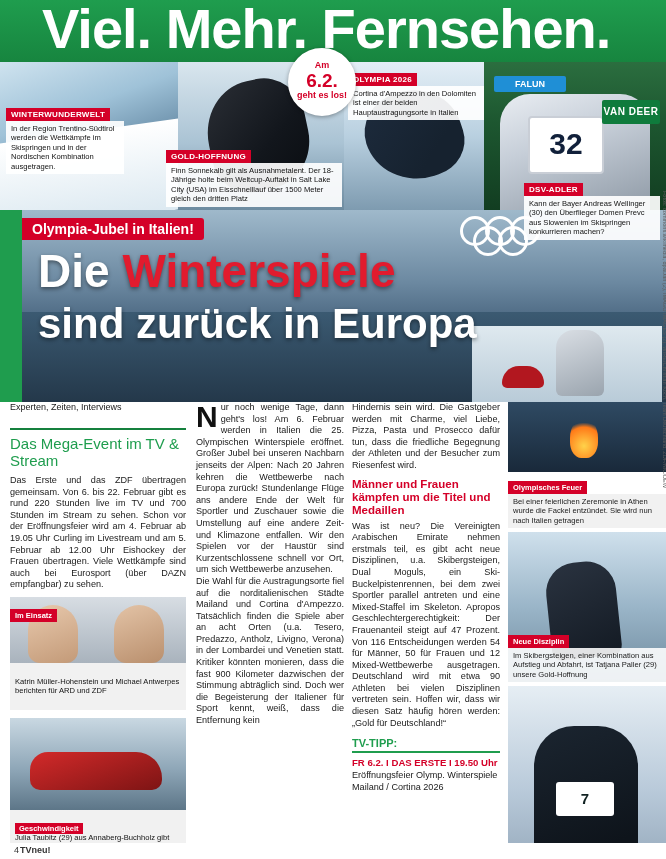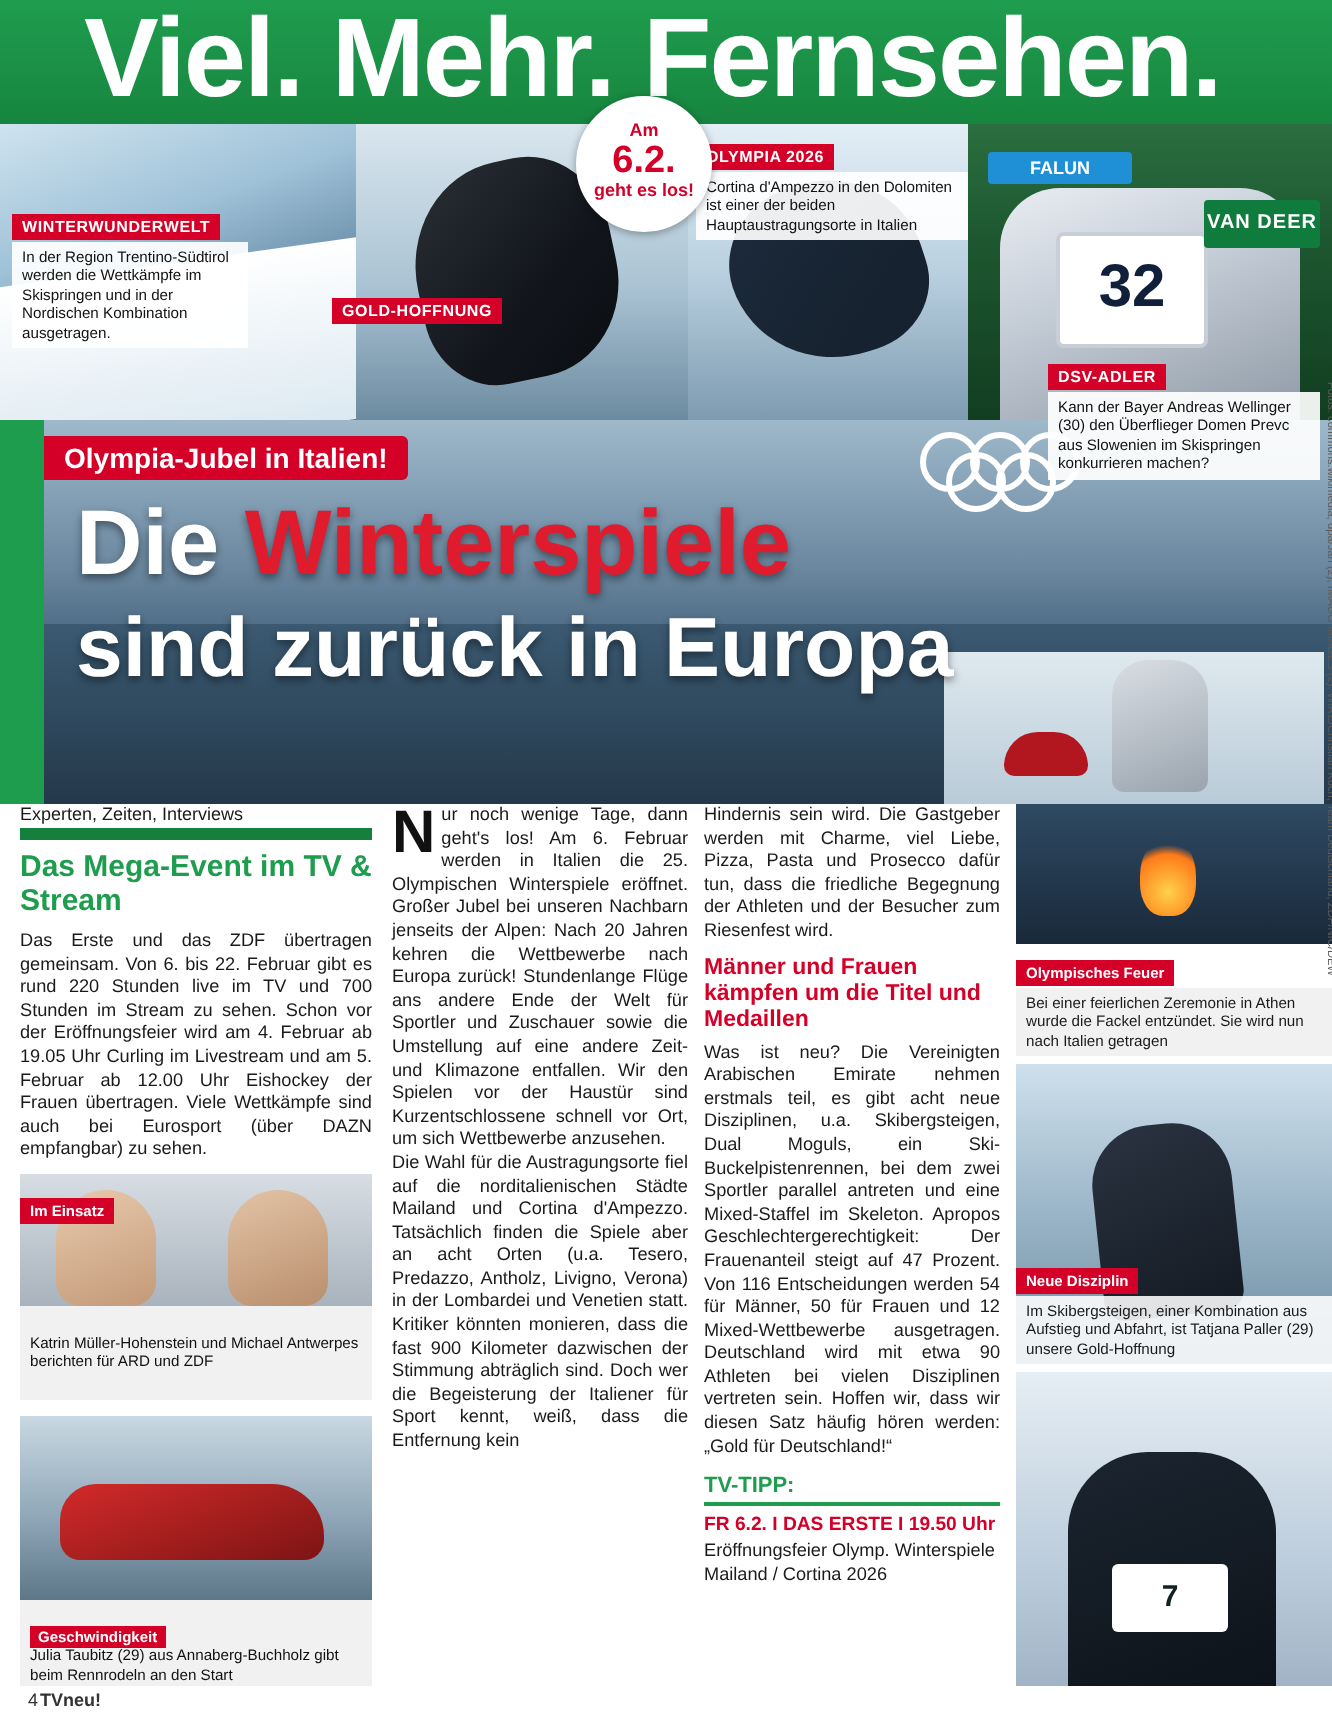--- a/index.html
+++ b/index.html
@@ -163,25 +163,25 @@
 
   
   .body-area{position:absolute;left:0;top:402px;width:666px;height:457px;background:#fff;}
 
   .col-left{position:absolute;left:10px;top:0;width:176px;}
   .col-mid{position:absolute;left:196px;top:0;width:148px;}
   .col-right{position:absolute;left:352px;top:0;width:148px;}
   .col-photo{position:absolute;left:508px;top:0;width:158px;}
 
   .kicker{
-    font-size:9px;color:#1a1a1a;font-weight:normal;padding-bottom:2px;
-    border-bottom:6px solid #15803d;margin-bottom:5px;
+    font-size:9px;color:#1a1a1a;font-weight:normal;padding-bottom:16px;
+    border-bottom:2px solid #15803d;margin-bottom:5px;
   }
   .subhead-green{
-    color:#1f9d4e;font-size:15px;font-weight:bold;line-height:17px;margin:0 0 6px 0;
+    color:#1f9d4e;font-size:15px;font-weight:normal;line-height:17px;margin:0 0 6px 0;
   }
   .subhead-red{
     color:#d40028;font-size:11.5px;font-weight:bold;line-height:13px;margin:6px 0 4px 0;
   }
   p.txt{
     font-size:9.1px;line-height:11.6px;text-align:justify;margin:0 0 6px 0;
     hyphens:auto;
   }
   .dropcap-p{font-size:9.1px;line-height:11.6px;text-align:justify;margin:0;}
   .dropcap-p:first-letter{
@@ -330,20 +330,21 @@
     <div class="d2">6.2.</div>
     <div class="d3">geht es los!</div>
   </div>
 
   <div class="cap cap-winter">
     <span class="tag">Winterwunderwelt</span>
     <div class="body">In der Region Trentino-Südtirol werden die Wettkämpfe im Skispringen und in der Nordischen Kombination ausgetragen.</div>
   </div>
   <div class="cap cap-gold">
     <span class="tag">Gold-Hoffnung</span>
+    <div class="body">Finn Sonnekalb gilt als Ausnahmetalent. Der 18-Jährige holte beim Weltcup-Auftakt in Salt Lake City (USA) im Eisschnelllauf über 1500 Meter gleich den dritten Platz</div>
   </div>
   <div class="cap cap-olympia">
     <span class="tag">Olympia 2026</span>
     <div class="body">Cortina d'Ampezzo in den Dolomiten ist einer der beiden Hauptaustragungsorte in Italien</div>
   </div>
   <div class="cap cap-dsv">
     <span class="tag">DSV-Adler</span>
     <div class="body">Kann der Bayer Andreas Wellinger (30) den Überflieger Domen Prevc aus Slowenien im Skispringen konkurrieren machen?</div>
   </div>
 

